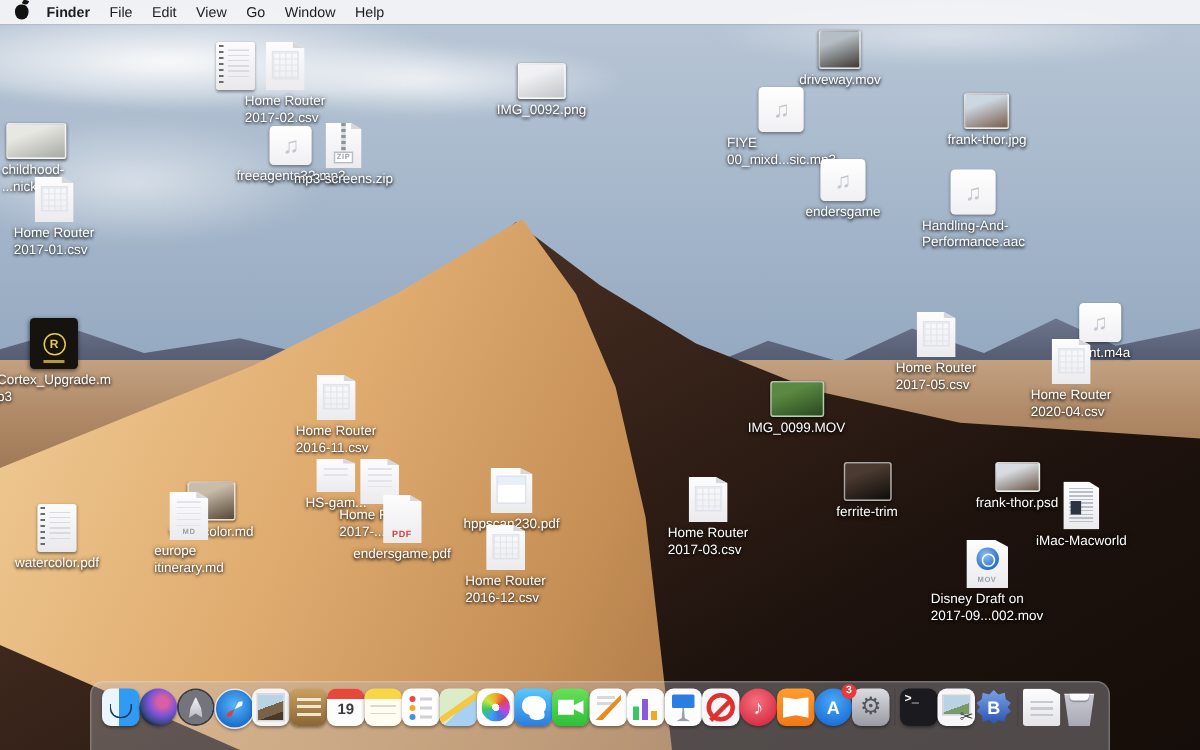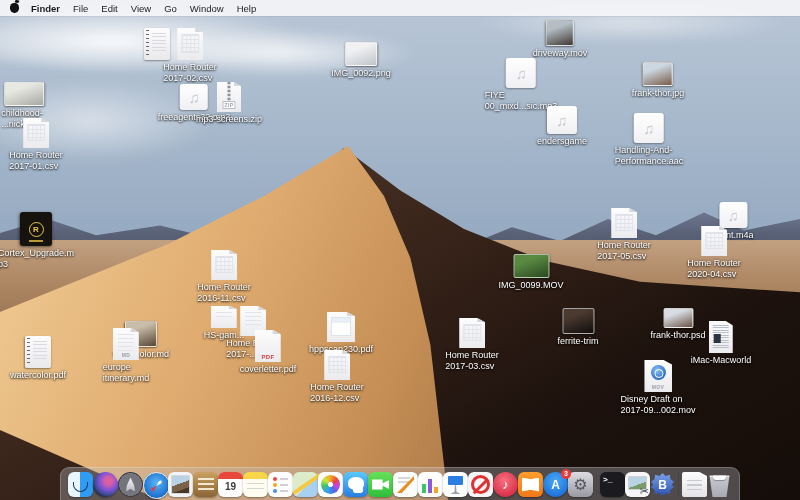--- a/index.html
+++ b/index.html
@@ -101,21 +101,21 @@
   .t-image,.t-video{border-radius:2px;border:1px solid rgba(255,255,255,.6);box-shadow:0 1px 2px rgba(0,0,0,.5);}
   .glyph-tag{position:absolute;bottom:2px;left:50%;transform:translateX(-50%);
     font-size:5px;font-weight:700;color:#9aa0aa;letter-spacing:.4px;z-index:2;}
   .t-zip .glyph-tag{background:#fff;padding:0 1px;border:.5px solid #b8bcc4;bottom:3px;}
   .t-pdf .glyph-tag{color:#d04040;font-size:6px;}
   .dlabel{margin-top:2px;font-size:9px;line-height:1.2;color:#fff;text-align:left;white-space:nowrap;
     text-shadow:0 1px 2px rgba(0,0,0,.9),0 0 3px rgba(0,0,0,.55);}
 
   
   #dock{position:absolute;bottom:0;left:50%;transform:translateX(-50%);z-index:60;
-    display:flex;align-items:flex-start;gap:0;padding:4px 7px 3px;
+    display:flex;align-items:flex-start;gap:0;padding:4px 7px 16px;
     background:rgba(190,190,200,.34);border:1px solid rgba(255,255,255,.22);border-bottom:none;
     border-radius:9px 9px 0 0;}
   .dock-item{width:25px;height:25px;position:relative;flex:0 0 auto;}
   .appicon{width:25px;height:25px;border-radius:6px;position:relative;overflow:visible;
     display:flex;align-items:center;justify-content:center;box-shadow:0 1px 2px rgba(0,0,0,.35);}
   .dock-sep{width:1px;height:25px;background:rgba(60,60,70,.45);margin:0 3px;flex:0 0 auto;}
   .ag{font-weight:700;color:#fff;font-size:12px;line-height:1;}
   .a-finder{background:linear-gradient(90deg,#eaf5fe 0 46%,#2f9bf2 46%);}
   .a-finder::after{content:"";position:absolute;left:20%;right:20%;top:38%;height:36%;
     border:1.6px solid #16385c;border-top:none;border-radius:0 0 10px 10px;}
@@ -384,21 +384,21 @@
         <div class="dlabel">
           <div>Home Router</div>
           <div>2017-...</div>
         </div>
       </div>
       <div class="dicon" style="left: 268px; top: 330px;">
         <div class="ficon t-pdf page" style="width: 26px; height: 32px;">
           <span class="glyph-tag">PDF</span>
         </div>
         <div class="dlabel">
-          <div>coverletter.pdf</div>
+          <div>endersgame.pdf</div>
         </div>
       </div>
       <div class="dicon" style="left: 341px; top: 312px;">
         <div class="ficon t-scan page" style="width: 28px; height: 30px;"></div>
         <div class="dlabel">
           <div>hppscan230.pdf</div>
         </div>
       </div>
       <div class="dicon" style="left: 337px; top: 350px;">
         <div class="ficon t-csv page" style="width: 26px; height: 30px;"></div>

